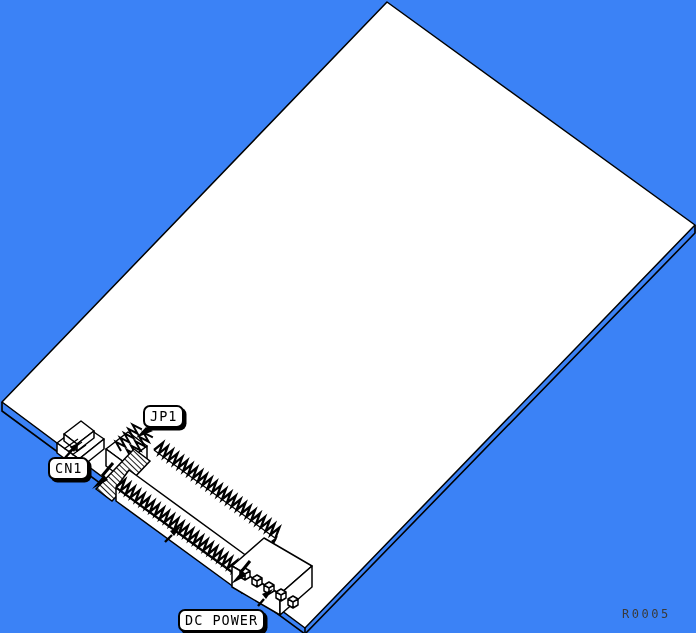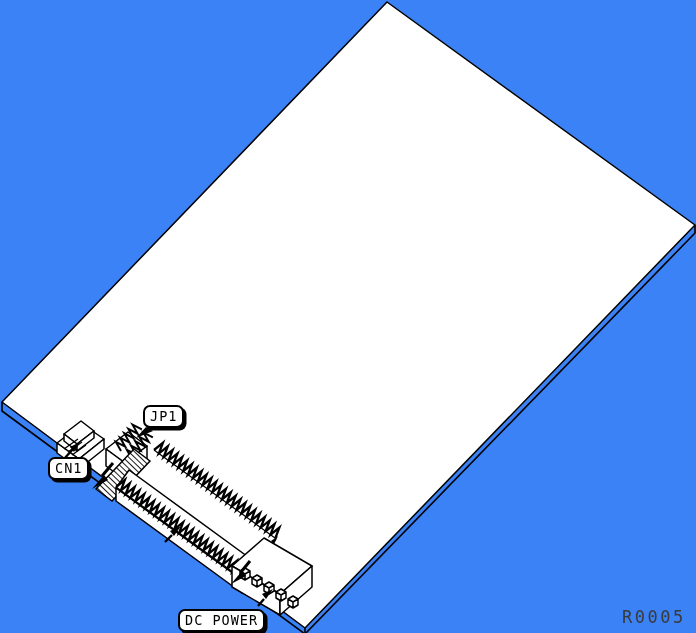--- a/index.html
+++ b/index.html
@@ -27,21 +27,21 @@
     text-align:center;
     z-index:3;
   }
   .callout.jp1{left:143px;top:405px;}
   .callout.cn1{left:28px;top:457px;margin-left:20px;}
   .callout.interface{left:83px;top:539px;}
   .callout.dcpower{left:178px;top:602px;margin-top:7px;}
   .refcode{
     position:absolute;
     left:622px;top:607px;
-    font-size:17px;
+    font-size:12px;
     letter-spacing:2.5px;
     color:#3a3a3a;
     z-index:2;
   }
   .lineart{stroke:#000;fill:none;stroke-width:1.6;}
   .face{fill:#fff;stroke:#000;stroke-width:1.5;stroke-linejoin:round;}
   .saw{fill:none;stroke:#000;stroke-width:2.3;stroke-linejoin:miter;}
   .sawfine{fill:none;stroke:#000;stroke-width:2;}
   .shaft{stroke:#000;stroke-width:3;fill:none;}
   .shaft-thin{stroke:#000;stroke-width:2.4;fill:none;}

